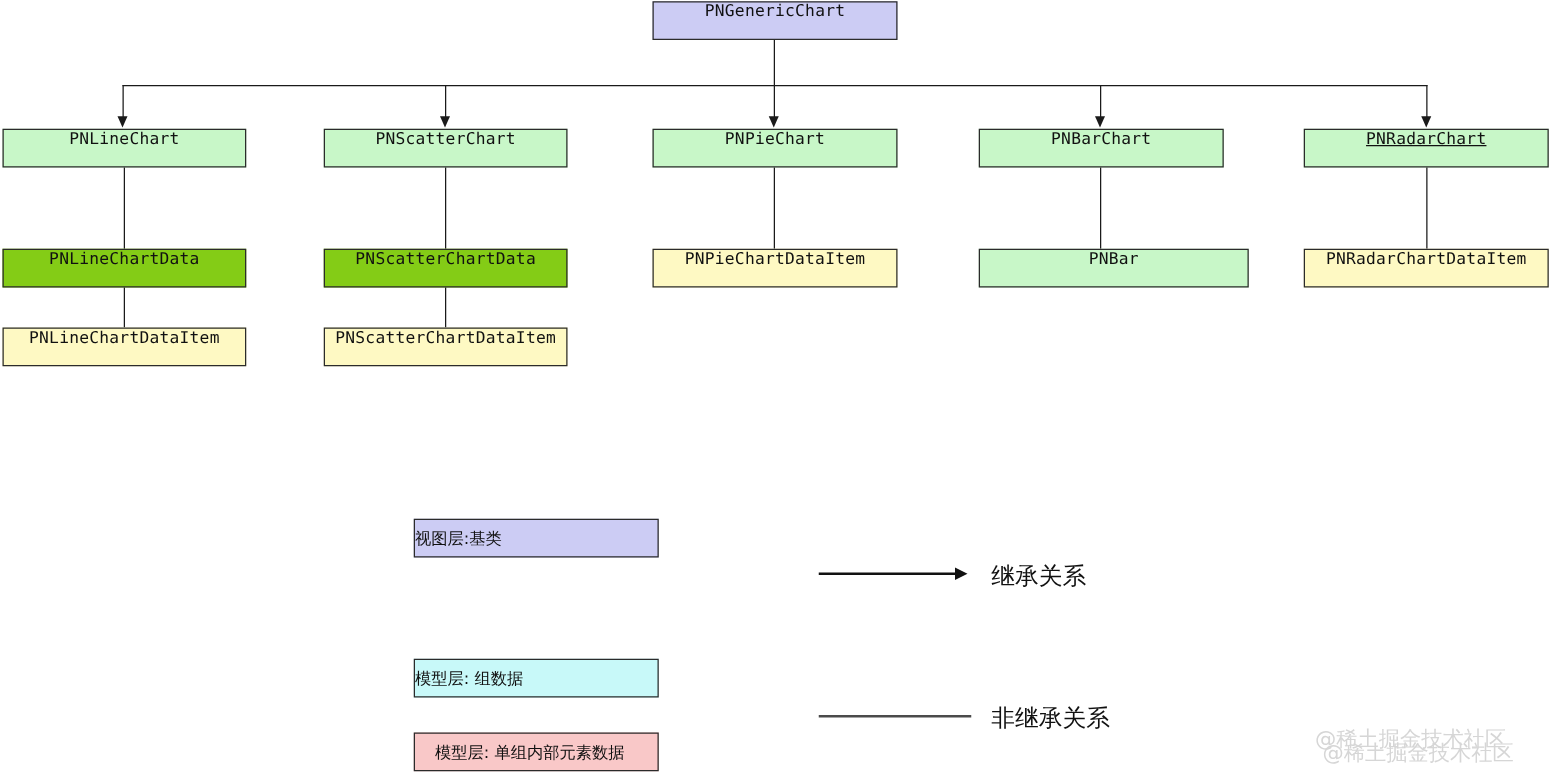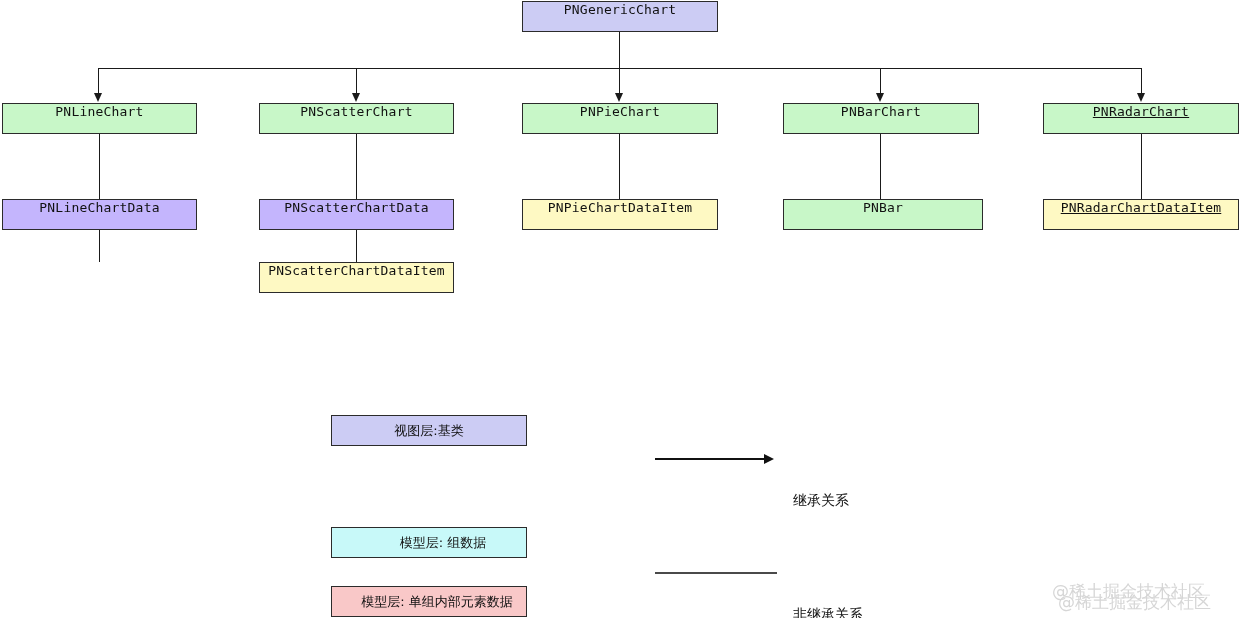--- a/index.html
+++ b/index.html
@@ -28,47 +28,45 @@
     align-items: flex-start;
     justify-content: center;
     font-family: "DejaVu Sans Mono", monospace;
     font-size: 13px;
     color: #111111;
     letter-spacing: 0.2px;
     white-space: nowrap;
   }
   .node.base    { background: #ccccf4; }
   .node.sub     { background: #c8f7c8; }
-  .node.group   { background: #c4b5fd; }
+  .node.group   { background: #84cc16; }
   .node.item    { background: #fef9c3; }
 
   .legend-box {
     position: absolute;
     box-sizing: border-box;
     border: 1px solid #2b2b2b;
     display: flex;
     align-items: center;
-    justify-content: center;
     font-family: "DejaVu Sans", sans-serif;
     font-size: 13px;
     color: #111111;
     white-space: nowrap;
   }
   .legend-box.base  { background: #ccccf4; }
   .legend-box.sub   { background: #c8f7c8; }
-  .legend-box.group { background: #c8f9f9; padding-left: 28px; }
+  .legend-box.group { background: #c8f9f9; }
   .legend-box.item  { background: #f9c8c8; padding-left: 16px; }
 
   .legend-text {
     position: absolute;
     font-family: "DejaVu Sans", sans-serif;
-    font-size: 14px;
+    font-size: 19px;
     color: #111111;
     white-space: nowrap;
-    margin-top: 44px;
   }
 
   .edge-line {
     position: absolute;
     background: #1a1a1a;
   }
   .edge-line.v { width: 1px; }
   .edge-line.h { height: 1px; }
 
   .arrowhead {
@@ -158,30 +156,33 @@
 
   <div class="node group" style="left:2px; top:199px; width:195px; height:31px;">
     <span>PNLineChartData</span>
   </div>
   <div class="node group" style="left:259px; top:199px; width:195px; height:31px;">
     <span>PNScatterChartData</span>
   </div>
   <div class="node item" style="left:522px; top:199px; width:196px; height:31px;">
     <span>PNPieChartDataItem</span>
   </div>
-  <div class="node sub" style="left:783px; top:199px; width:200px; height:31px;">
+  <div class="node sub" style="left:783px; top:199px; width:216px; height:31px;">
     <span>PNBar</span>
   </div>
-  <div class="node item" style="left:1043px; top:199px; width:196px; height:31px;text-decoration:underline;">
+  <div class="node item" style="left:1043px; top:199px; width:196px; height:31px;">
     <span>PNRadarChartDataItem</span>
   </div>
 
   <div class="edge-line v" style="left:99px; top:230px; height:32px;"></div>
   <div class="edge-line v" style="left:356px; top:230px; height:32px;"></div>
 
+  <div class="node item" style="left:2px; top:262px; width:195px; height:31px;">
+    <span>PNLineChartDataItem</span>
+  </div>
   <div class="node item" style="left:259px; top:262px; width:195px; height:31px;">
     <span>PNScatterChartDataItem</span>
   </div>
 
   <div class="legend-box base" style="left:331px; top:415px; width:196px; height:31px;">
     <span>视图层:基类</span>
   </div>
   <div class="legend-box group" style="left:331px; top:527px; width:196px; height:31px;">
     <span>模型层: 组数据</span>
   </div>

